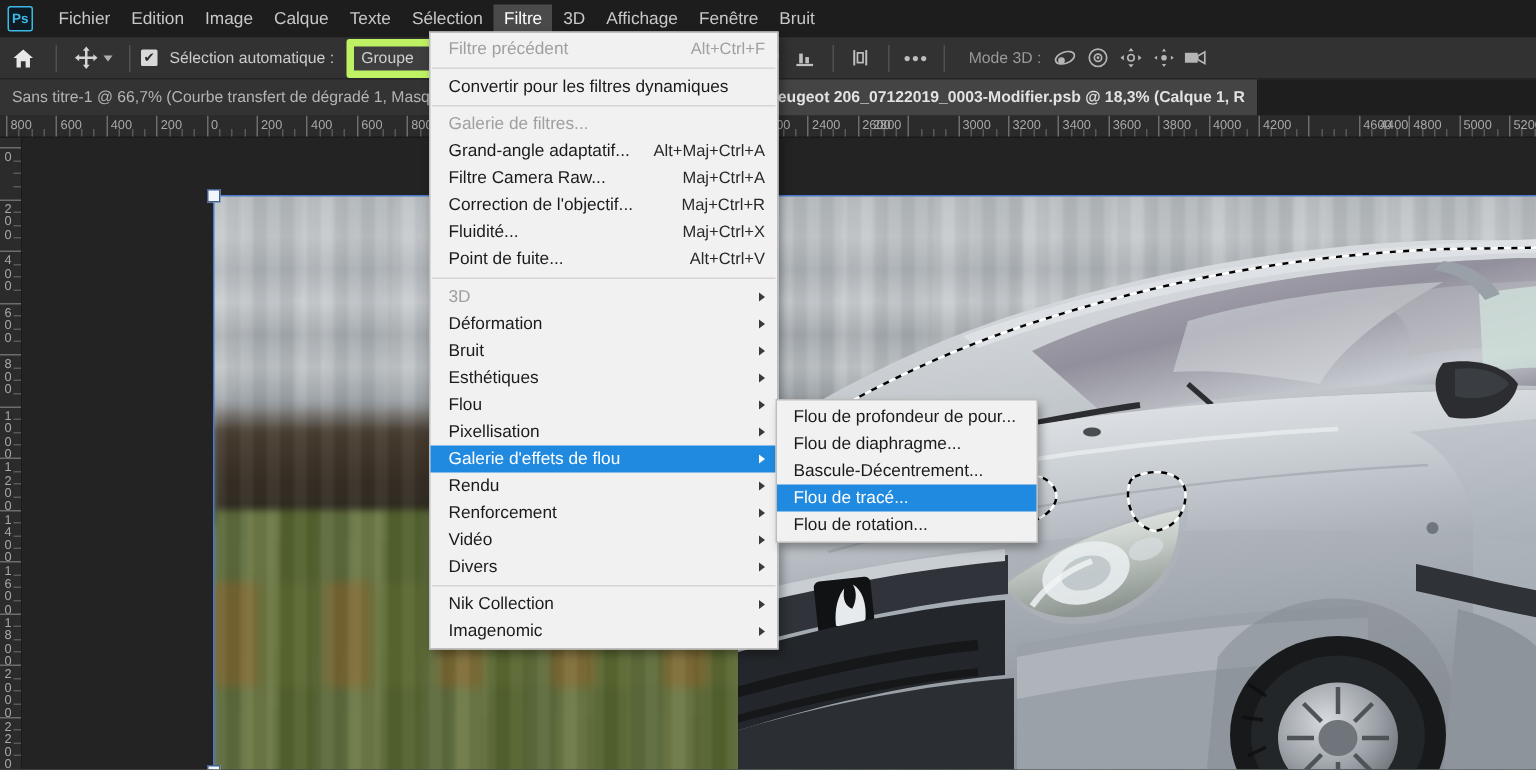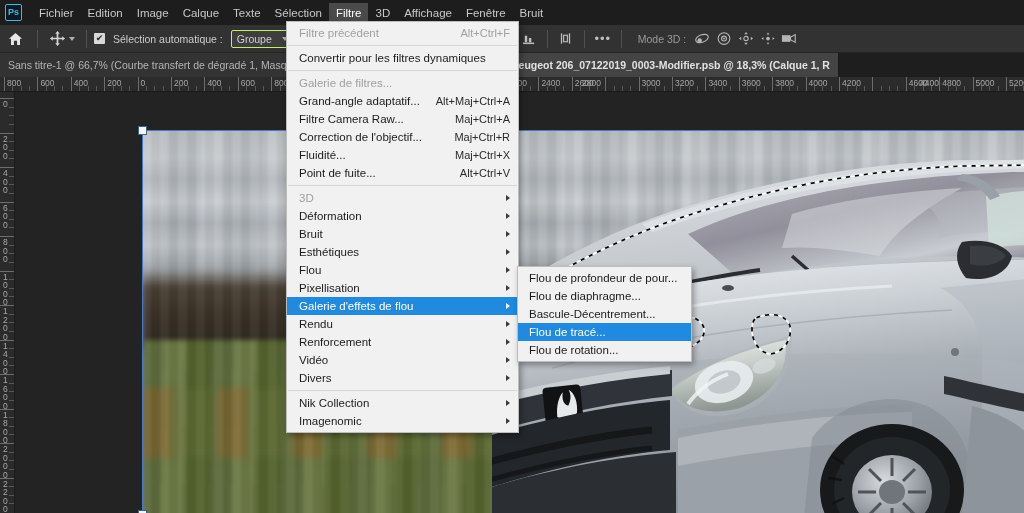--- a/index.html
+++ b/index.html
@@ -34,21 +34,21 @@
   }
   .opt-home{ width:30px; display:flex; align-items:center; justify-content:center; }
   .opt-sep{ width:1px; height:18px; background:#505050; margin:0 7px; }
   .opt-tool{ display:flex; align-items:center; gap:3px; padding:0 4px; }
   .opt-chk-label{ color:#cccccc; font-size:10.5px; margin-left:8px; white-space:nowrap; }
   .chkbox{
     width:11px;height:11px;background:#d9d9d9;border-radius:1px;
     color:#2b2b2b;font-size:9px;line-height:11px;text-align:center;
   }
   .opt-select{
-    background:#3e3e3e; border:1px solid #bef264; border-radius:2px;
+    background:#3e3e3e; border:5px solid #bef264; border-radius:2px;
     color:#cfcfcf; font-size:10.5px; padding:2px 5px; display:flex; align-items:center; gap:10px;
     margin-left:8px;
   }
   .caret{ width:0;height:0;border-left:3.5px solid transparent;border-right:3.5px solid transparent;border-top:4px solid #b0b0b0; }
   .ibtn{ width:22px; height:20px; display:flex; align-items:center; justify-content:center; }
   .opt-label{ color:#9a9a9a; font-size:10.5px; margin:0 5px 0 9px; white-space:nowrap;}
 
   
   #tabbar{
     position:absolute; left:0; top:53px; width:1024px; height:24px;

